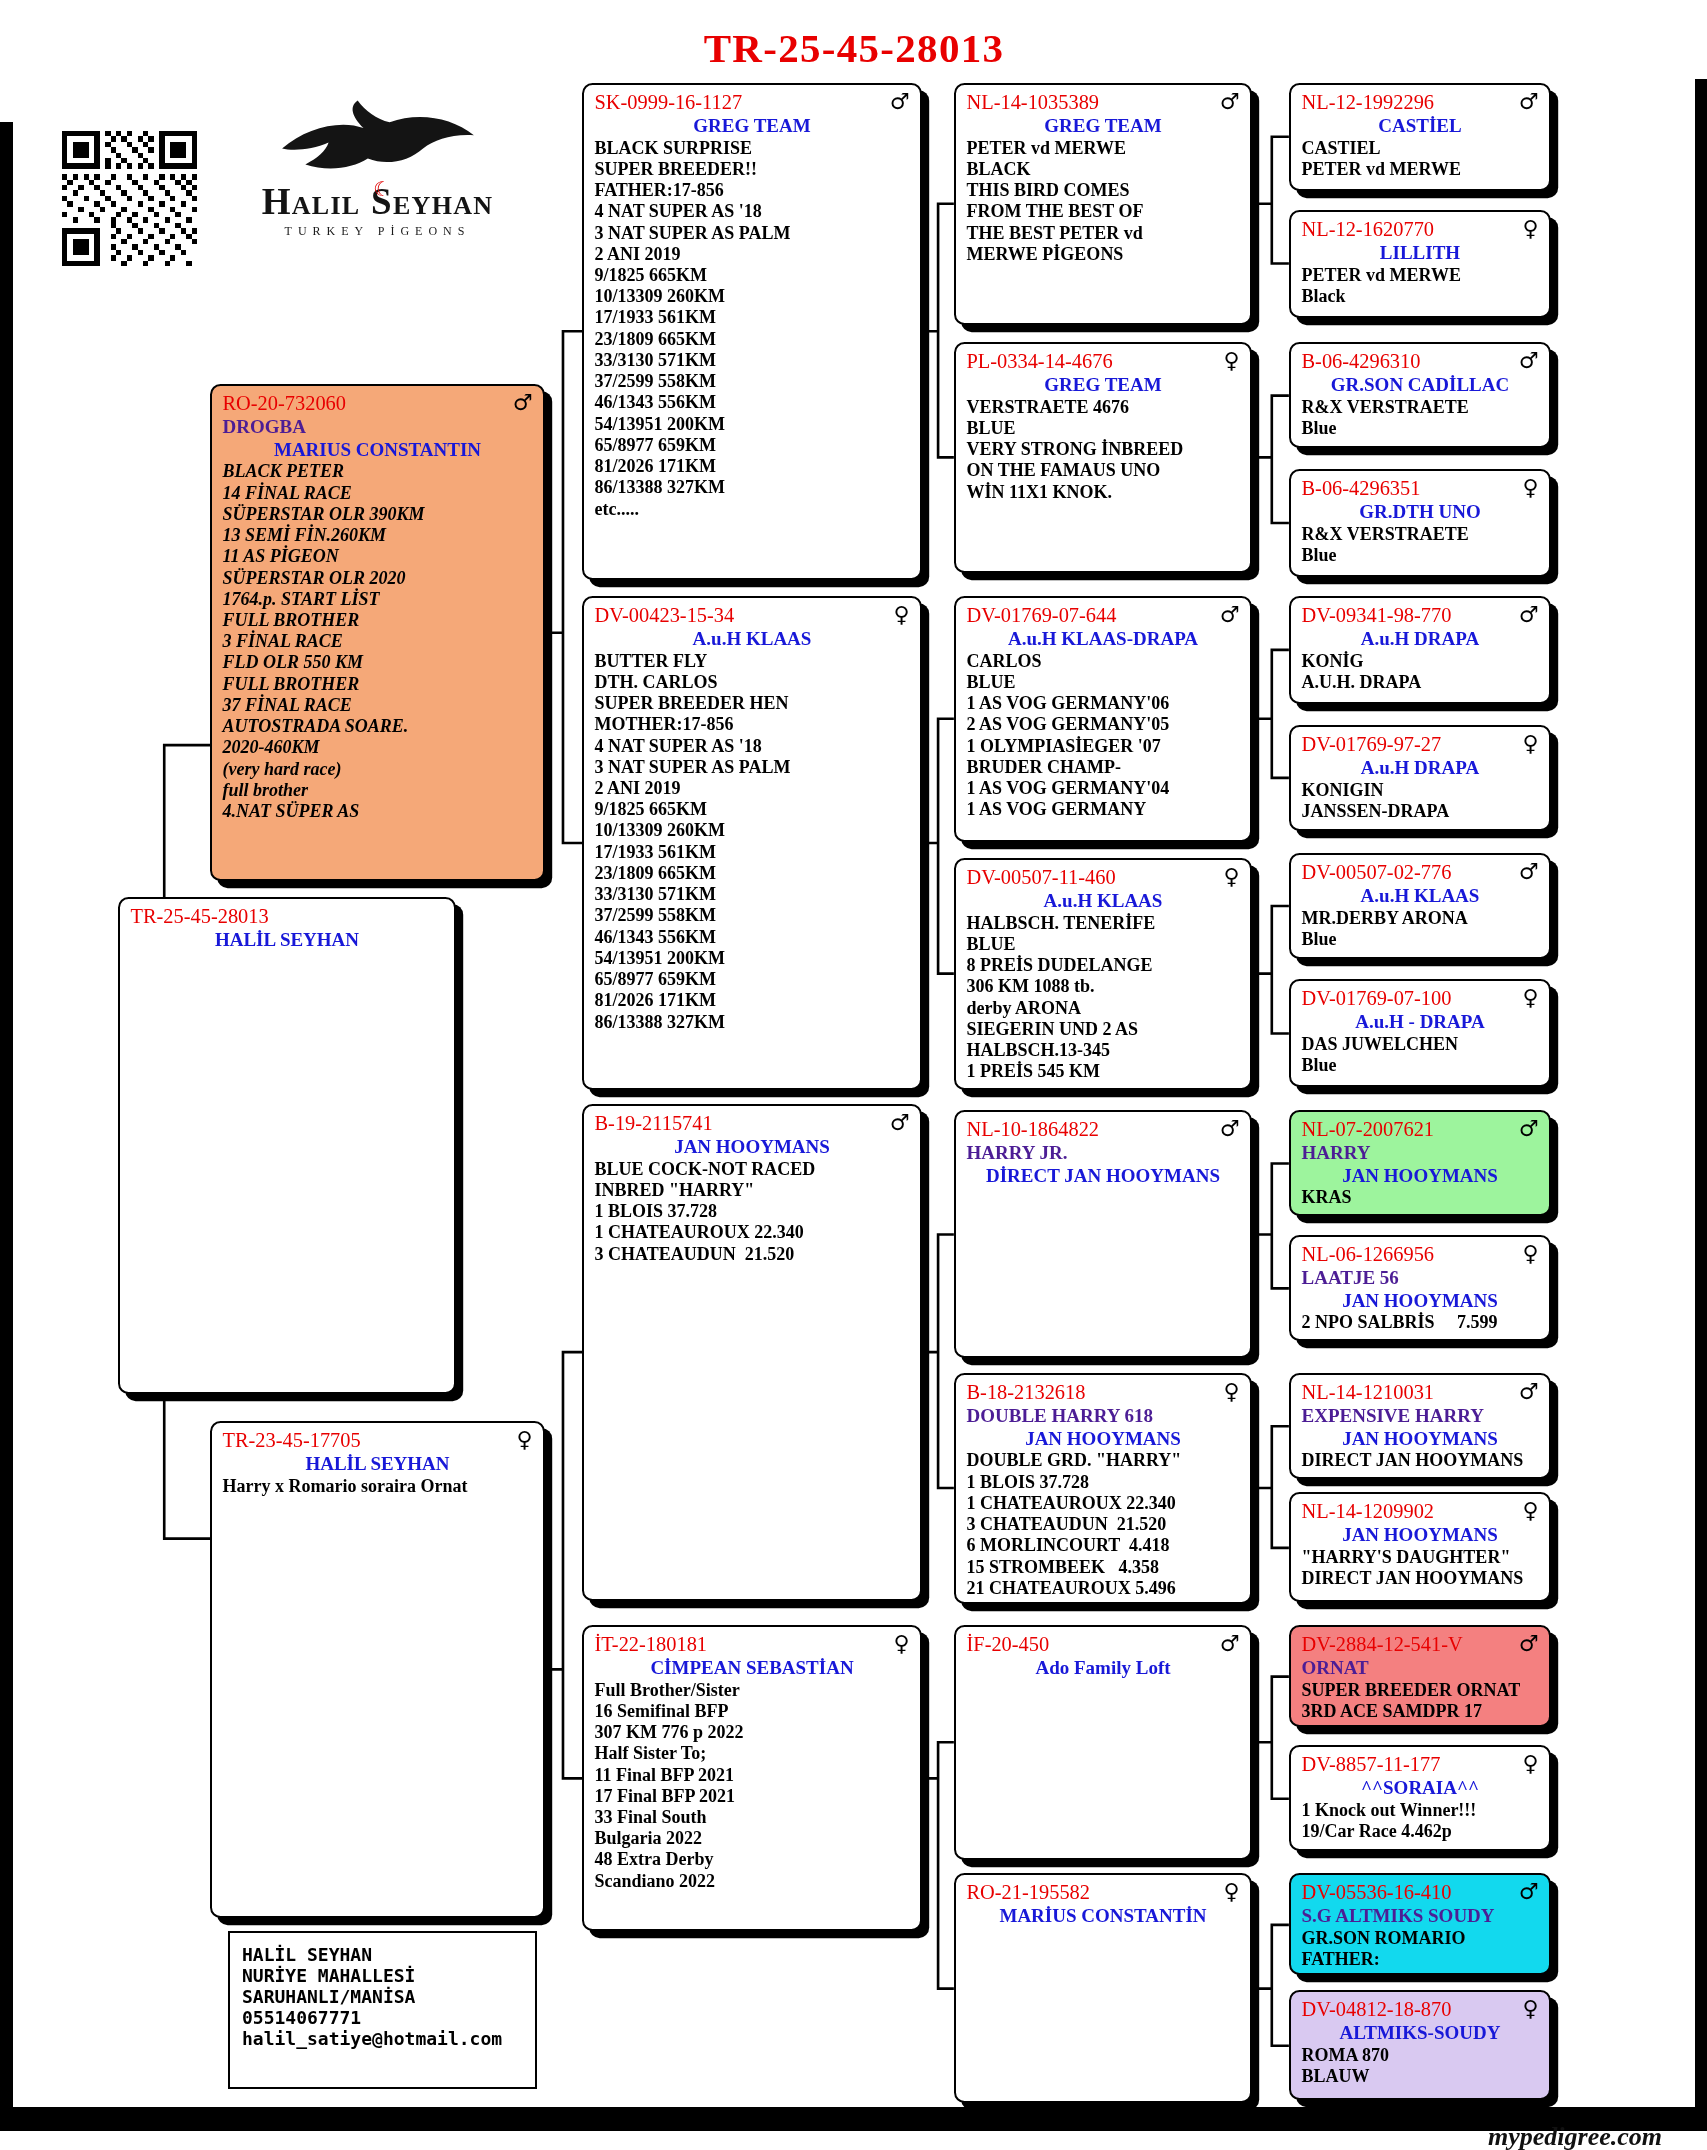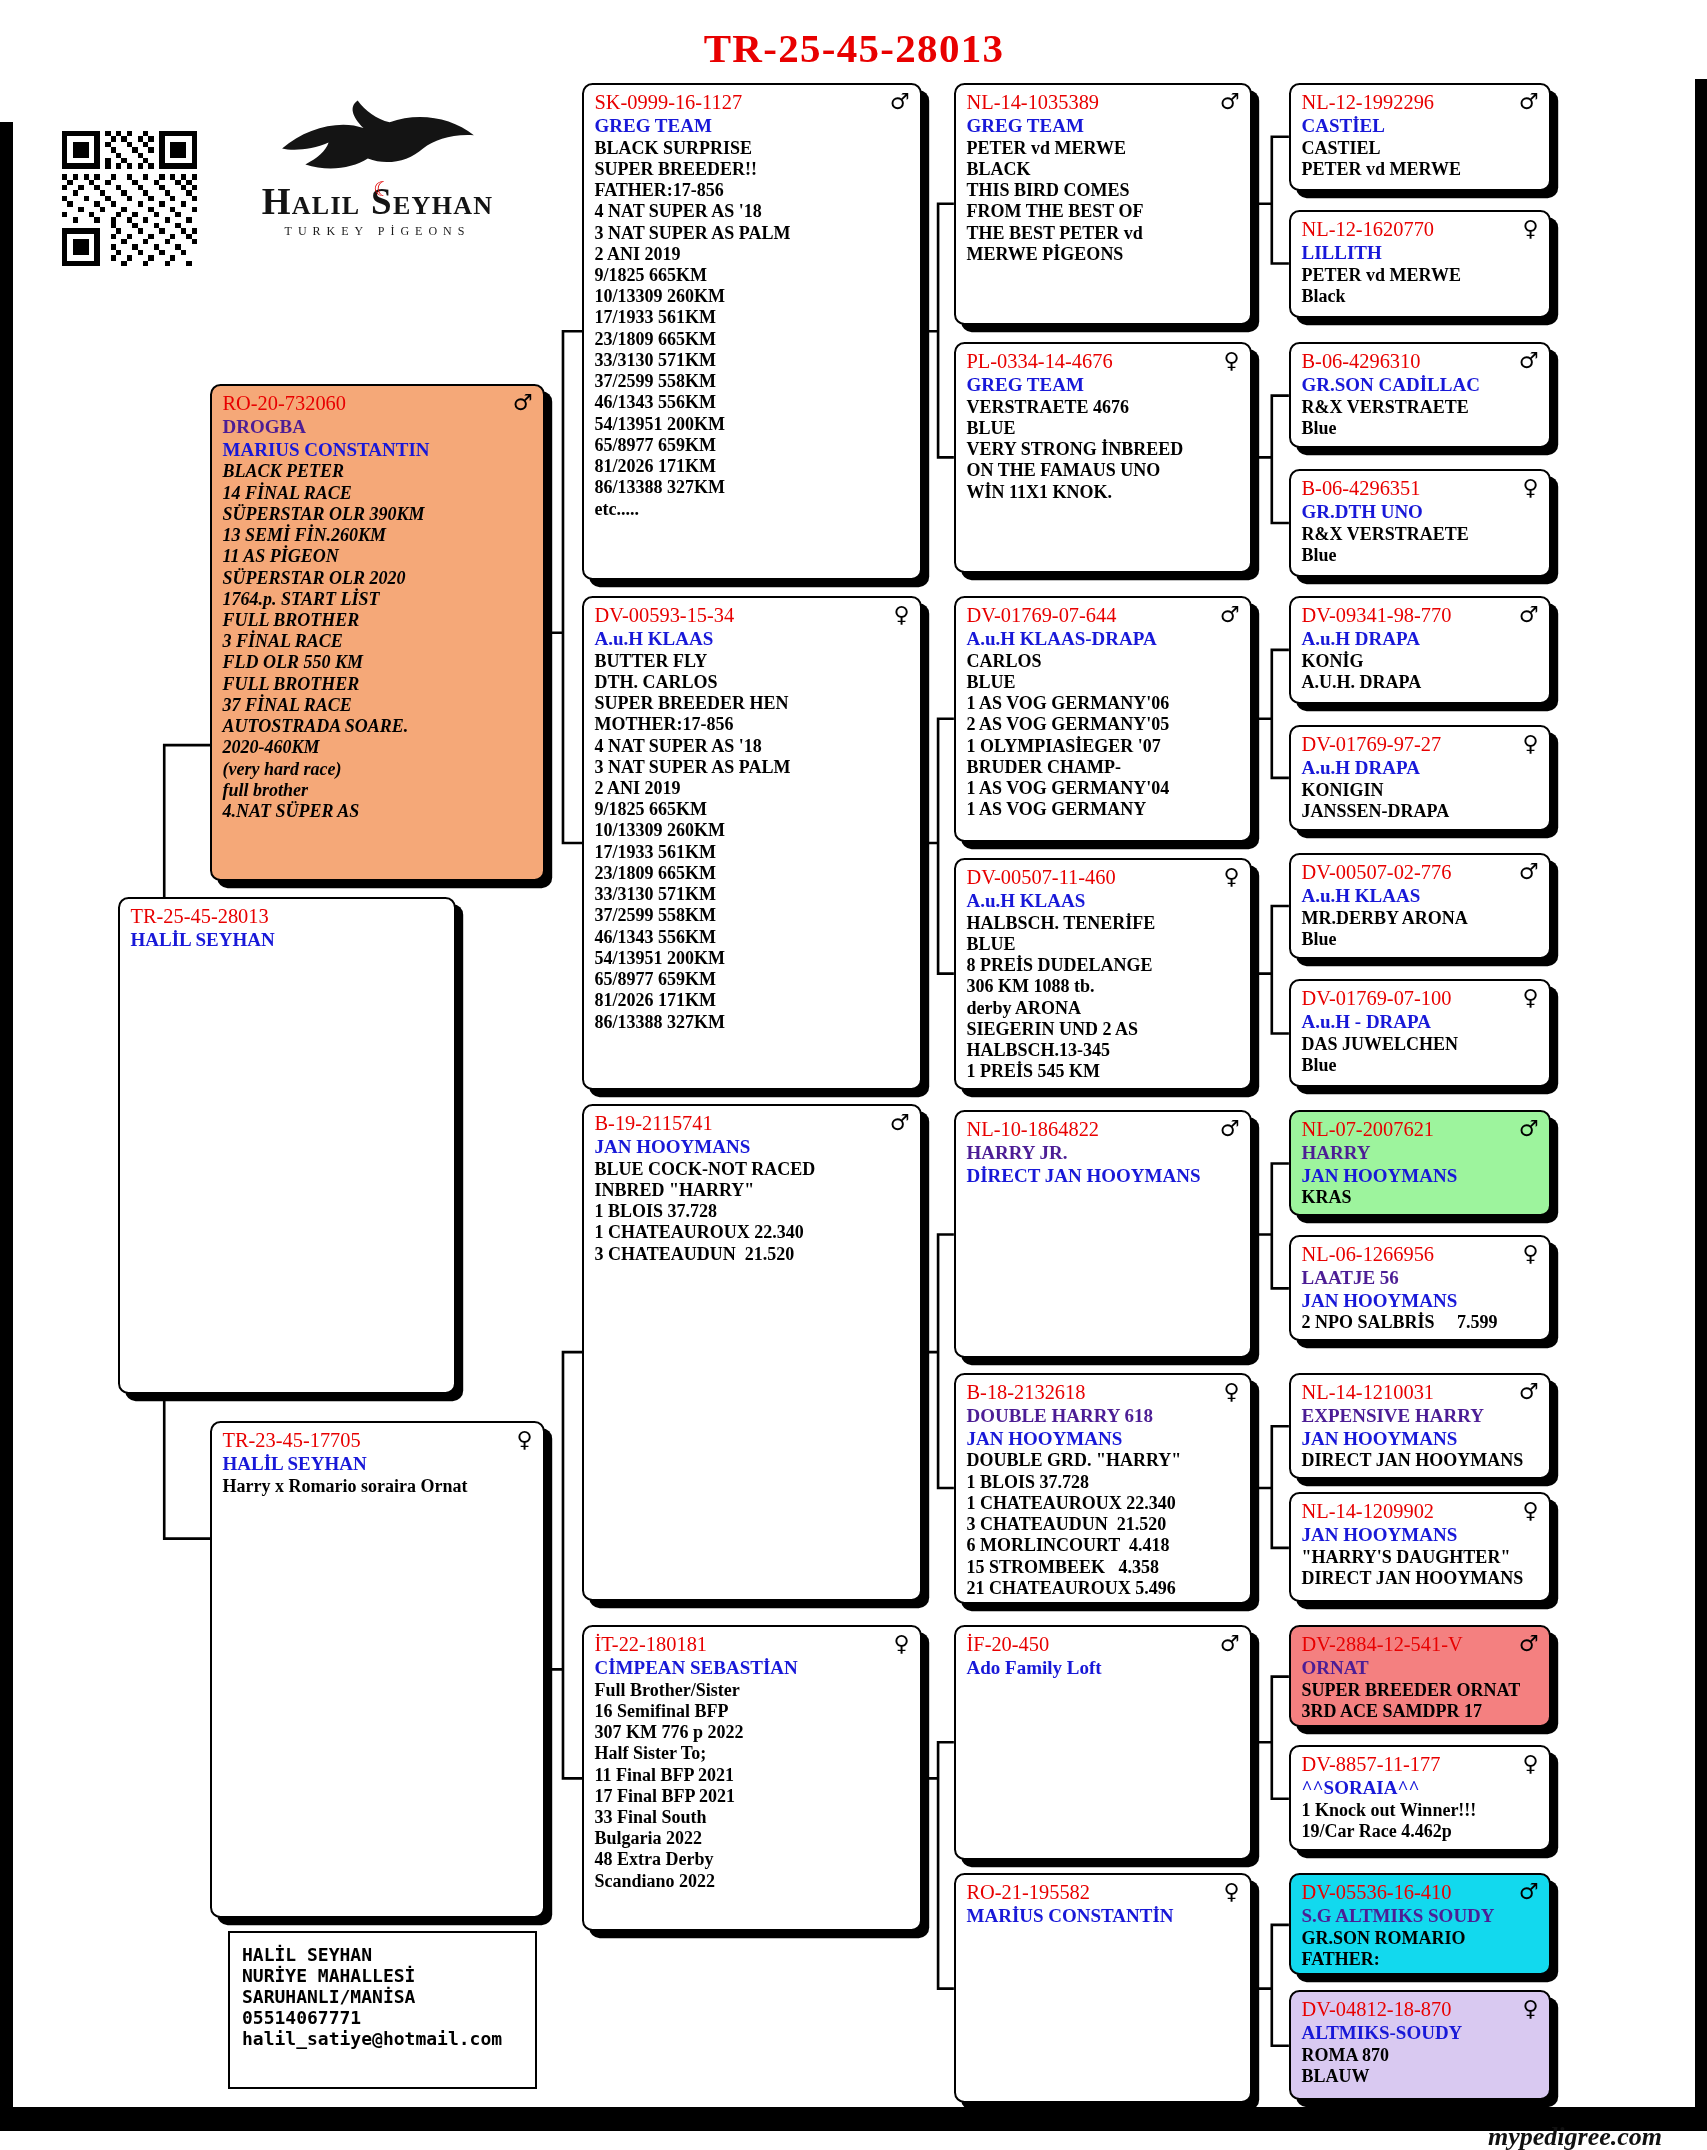--- a/index.html
+++ b/index.html
@@ -15,21 +15,21 @@
   .bar { position:absolute; background:#000; }
   .connectors { position:absolute; left:0; top:0; z-index:1; }
   .pbox {
     position:absolute; background:#fff; border:2.6px solid #000; border-radius:10.5px;
     box-shadow:7.2px 7.2px 0 #000; padding:5.3px 10.5px 4px 10.5px; overflow:hidden; z-index:2;
   }
   .sex { position:absolute; top:4px; right:10.5px; font-size:22px; font-weight:bold;
          font-family:"DejaVu Sans",sans-serif; color:#000; }
   .bid   { color:#e80000; font-weight:normal; font-size:20.4px; line-height:1.2; white-space:nowrap; padding-right:29px; }
   .bnick { color:#4c1d95; font-weight:bold; font-size:19px; line-height:1.2; white-space:nowrap; }
-  .bname { color:#1818d8; font-weight:bold; font-size:19px; line-height:1.2; white-space:nowrap; }
+  .bname { color:#1818d8; font-weight:bold; font-size:19px; line-height:1.2; white-space:nowrap;text-align:center; }
   .bline { color:#000; font-weight:bold; font-size:18px; line-height:1.18; white-space:pre; }
   .italic .bline { font-style:italic; }
   .qr { position:absolute; left:62px; top:131px; }
   .logo { position:absolute; left:223px; top:99px; width:309px; text-align:center; }
   .logo svg { display:block; margin:0 auto; }
   .logo-name { font-size:37px; font-weight:bold; font-variant:small-caps; color:#141414; letter-spacing:1.3px; margin-top:-12px; }
   .logo-sub { font-size:12px; letter-spacing:6px; color:#1a1a1a; margin-top:1px; }
   .crescent { position:absolute; left:150px; top:78px; color:#e00000; font-size:20px;
               font-family:"DejaVu Sans",sans-serif; }
   .contact {
@@ -161,21 +161,21 @@
       <div class="bline">54/13951 200KM</div>
       <div class="bline">65/8977 659KM</div>
       <div class="bline">81/2026 171KM</div>
       <div class="bline">86/13388 327KM</div>
       <div class="bline">etc.....</div>
     </div>
 </div>
 
 <div class="pbox" style="left:582px;top:596px;width:340px;height:494px">
   <div class="sex">♀</div>
-  <div class="bid">DV-00593-15-34</div>
+  <div class="bid">DV-00423-15-34</div>
   <div class="bname">A.u.H KLAAS</div>
   <div class="blines">
       <div class="bline">BUTTER FLY</div>
       <div class="bline">DTH. CARLOS</div>
       <div class="bline">SUPER BREEDER HEN</div>
       <div class="bline">MOTHER:17-856</div>
       <div class="bline">4 NAT SUPER AS '18</div>
       <div class="bline">3 NAT SUPER AS PALM</div>
       <div class="bline">2 ANI 2019</div>
       <div class="bline">9/1825 665KM</div>

